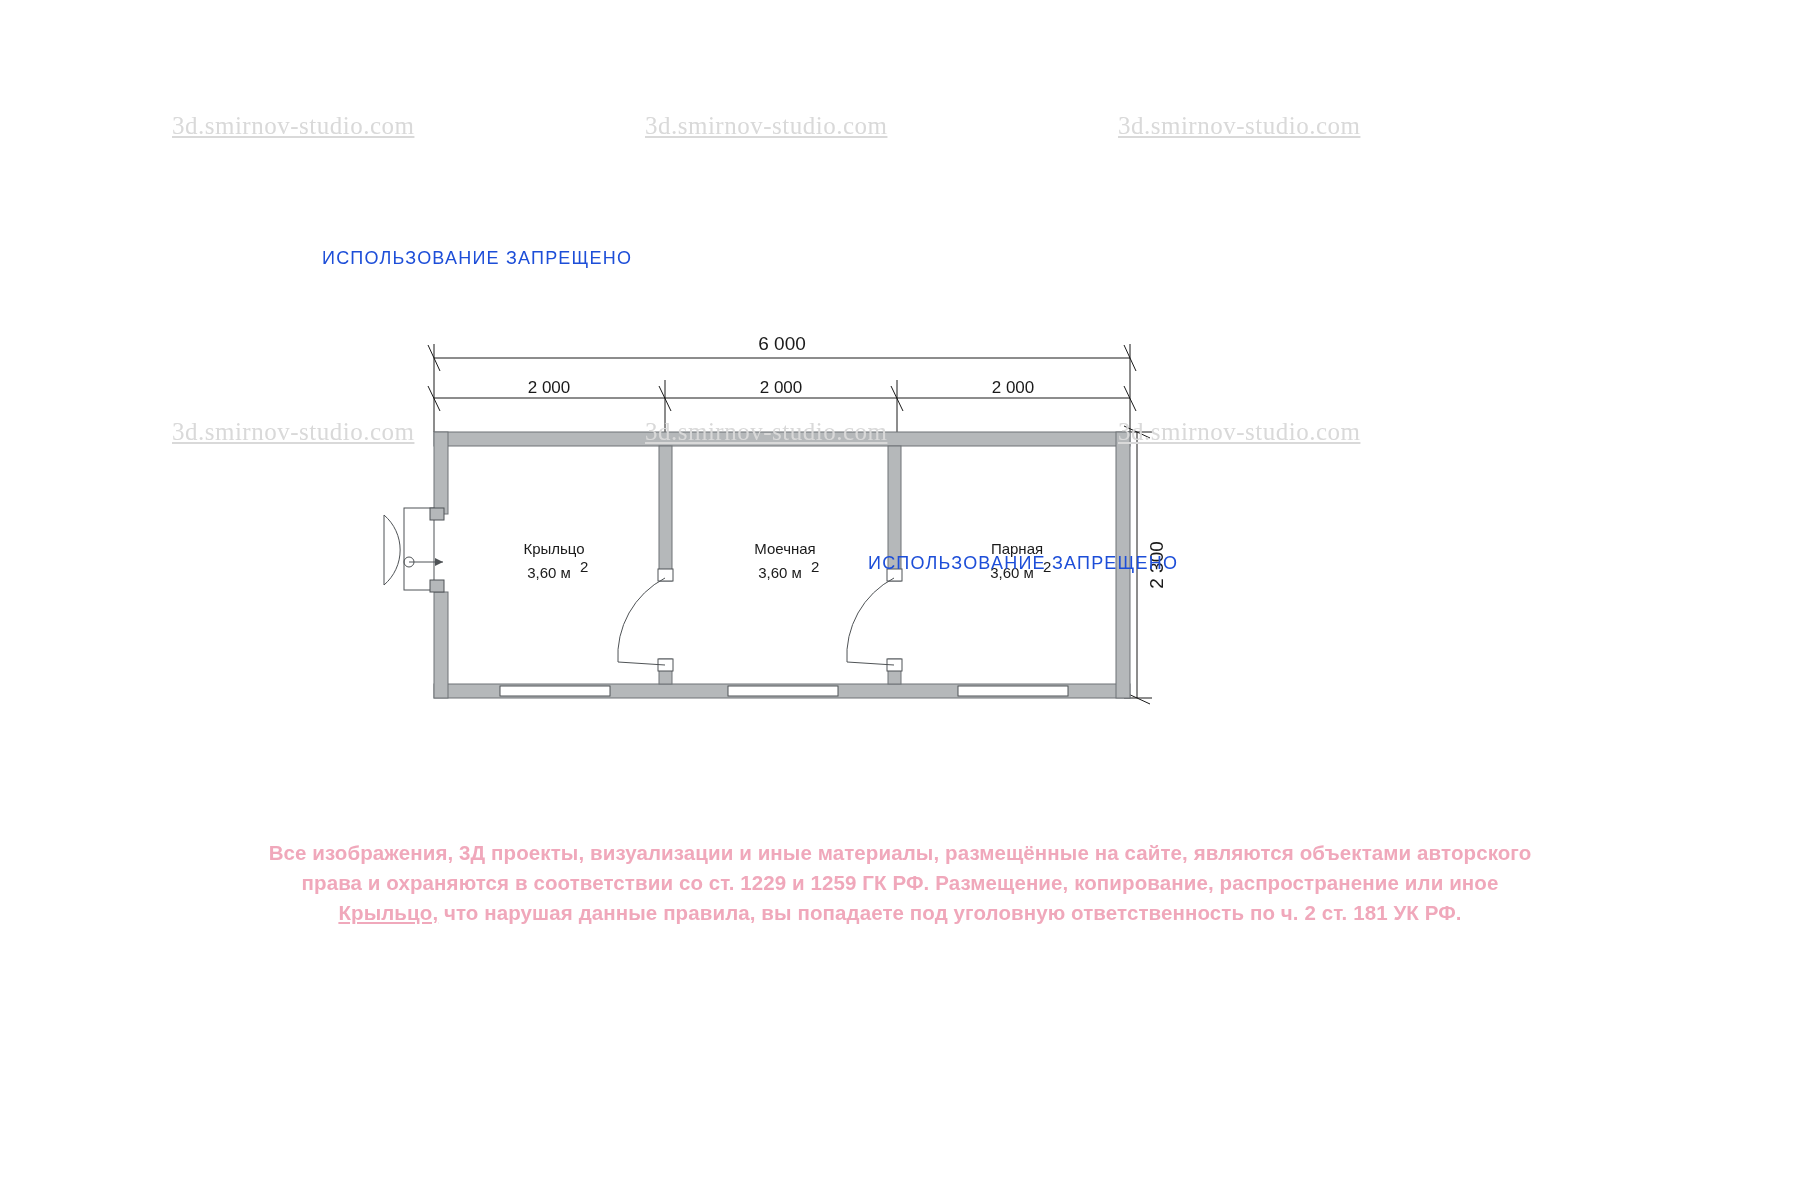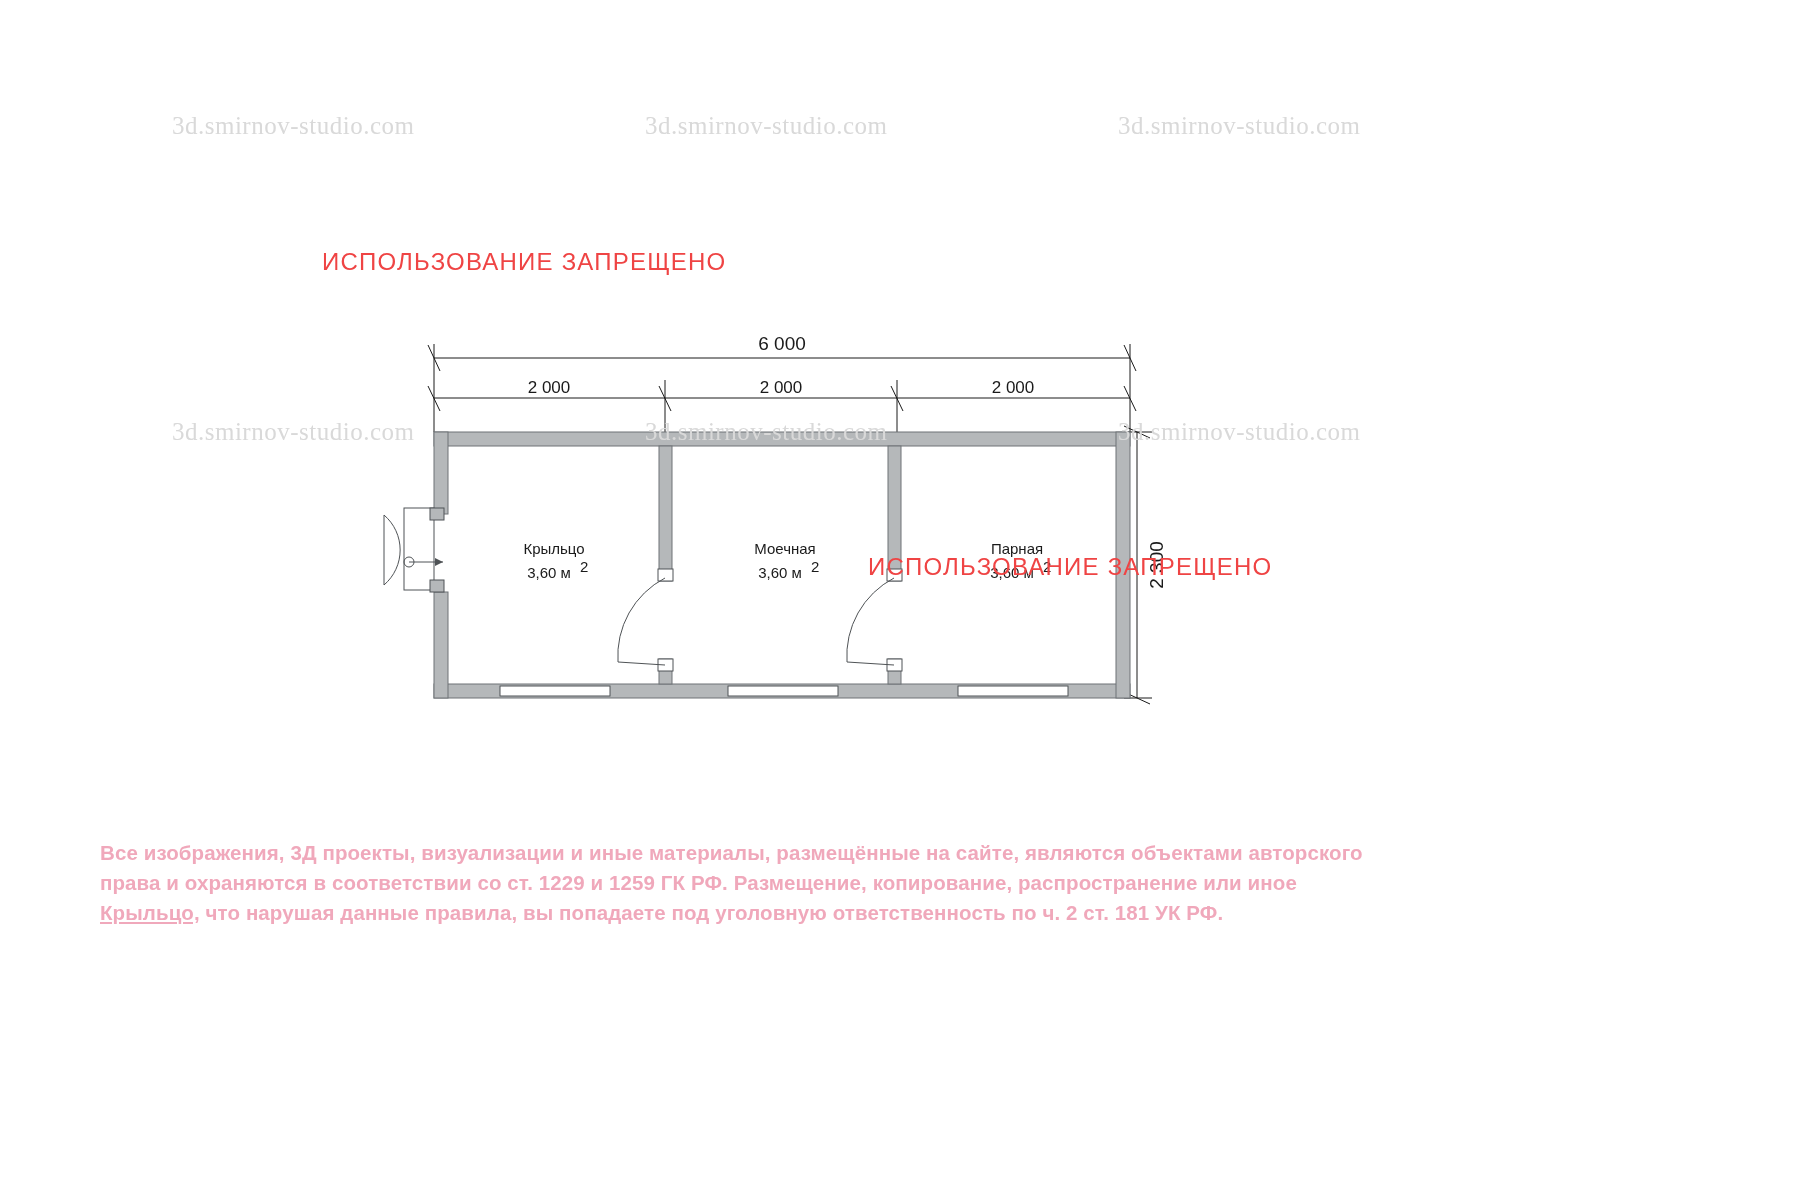--- a/index.html
+++ b/index.html
@@ -17,46 +17,48 @@
 
   
   .wm {
     position: absolute;
     color: #d9d9d9;
     font-family: "Liberation Serif", serif;
     font-size: 25px;
     letter-spacing: 0.5px;
     white-space: nowrap;
     user-select: none;
+    text-decoration: underline;
   }
   .wm-caps {
     position: absolute;
-    color: #ef4444;
-    font-family: "Liberation Sans", sans-serif;
-    font-size: 24px;
+    color: #1d4ed8;
+    font-family: "Liberation Sans", sans-serif;
+    font-size: 18px;
     letter-spacing: 1.2px;
     white-space: nowrap;
     user-select: none;
   }
 
   
   #plan-wrap {
     position: absolute;
     left: 0;
     top: 0;
     width: 1536px;
     height: 1200px;
   }
 
   
   #copyright {
     position: absolute;
     left: 100px;
     top: 838px;
     width: 1600px;
+    text-align: center;
     color: #f0a8bb;
     font-family: "Liberation Sans", sans-serif;
     font-size: 20.5px;
     font-weight: bold;
     line-height: 30px;
     letter-spacing: 0.1px;
   }
   #copyright .u {
     text-decoration: underline;
   }

